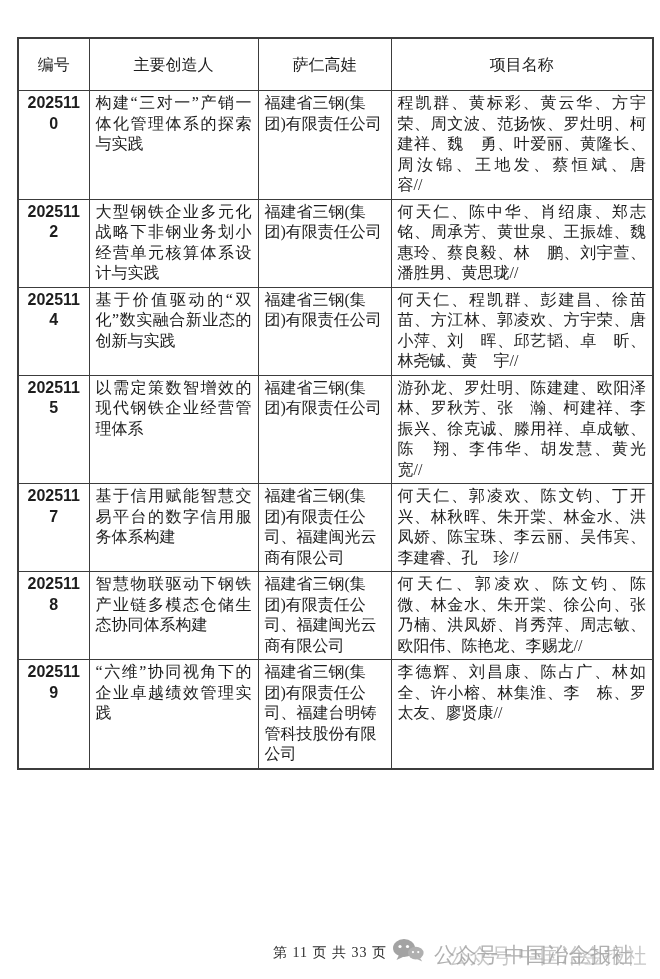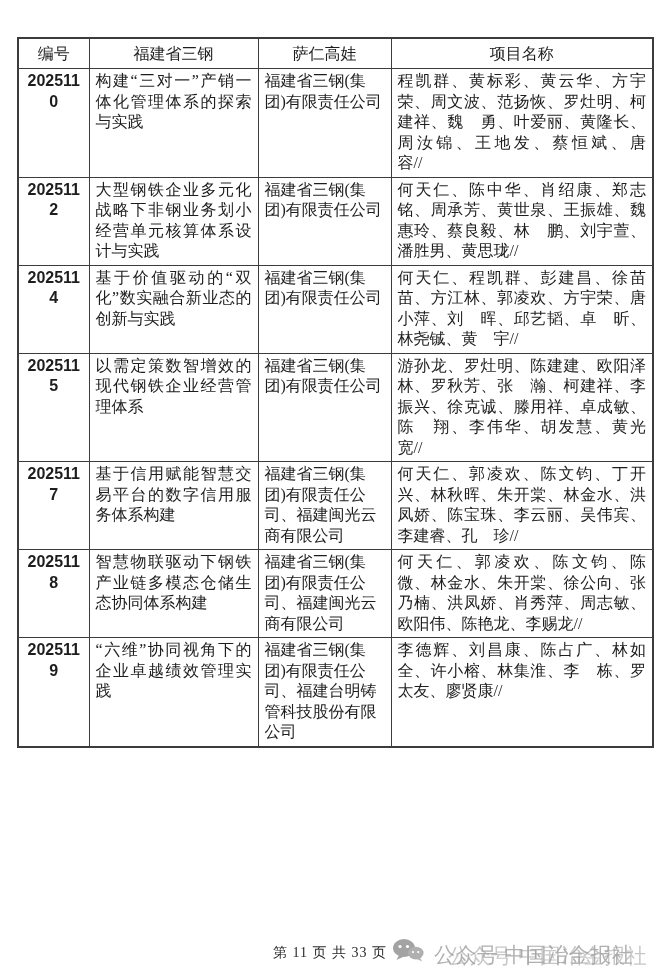--- a/index.html
+++ b/index.html
@@ -26,21 +26,21 @@
     border:1px solid var(--border-col);
     vertical-align:top;
     padding:2px 6px 3px 6px;
     font-size:16px;
     line-height:20.5px;
     word-break:break-all;
     overflow-wrap:anywhere;
   }
   table.projects th{
     font-weight:normal;text-align:center;
-    padding:4px 2px;line-height:21px;
+    padding:15px 2px;line-height:21px;
   }
   td.col-id{
     font-family:"Liberation Sans","DejaVu Sans",sans-serif;
     font-weight:700;font-size:15px;text-align:center;
     padding-left:2px;padding-right:2px;letter-spacing:0;
   }
   td.col-name,td.col-creators{text-align:justify;}
   td.col-unit{text-align:left;}
   .red-seg{color:var(--accent-red);}
 
@@ -70,21 +70,21 @@
   <table class="projects">
     <colgroup>
       <col style="width:71px">
       <col style="width:169px">
       <col style="width:133px">
       <col style="width:262px">
     </colgroup>
     <thead>
       <tr>
           <th>编号</th>
-          <th>福建省三钢</th>
+          <th>主要创造人</th>
           <th>萨仁高娃</th>
           <th>项目名称</th>
         </tr>
     </thead>
     <tbody>
         <tr>
     <td class="col-id"><span class="id">2025110</span></td>
     <td class="col-name"><span class="pre">构建“三对一”产销一体化管理体系的探索与实践</span><span class="red red-seg"></span><span class="post"></span></td>
     <td class="col-unit unit">福建省三钢(集团)有限责任公司</td>
     <td class="col-creators creators">程凯群、黄标彩、黄云华、方宇荣、周文波、范扬恢、罗灶明、柯建祥、魏　勇、叶爱丽、黄隆长、周汝锦、王地发、蔡恒斌、唐　容//</td>

